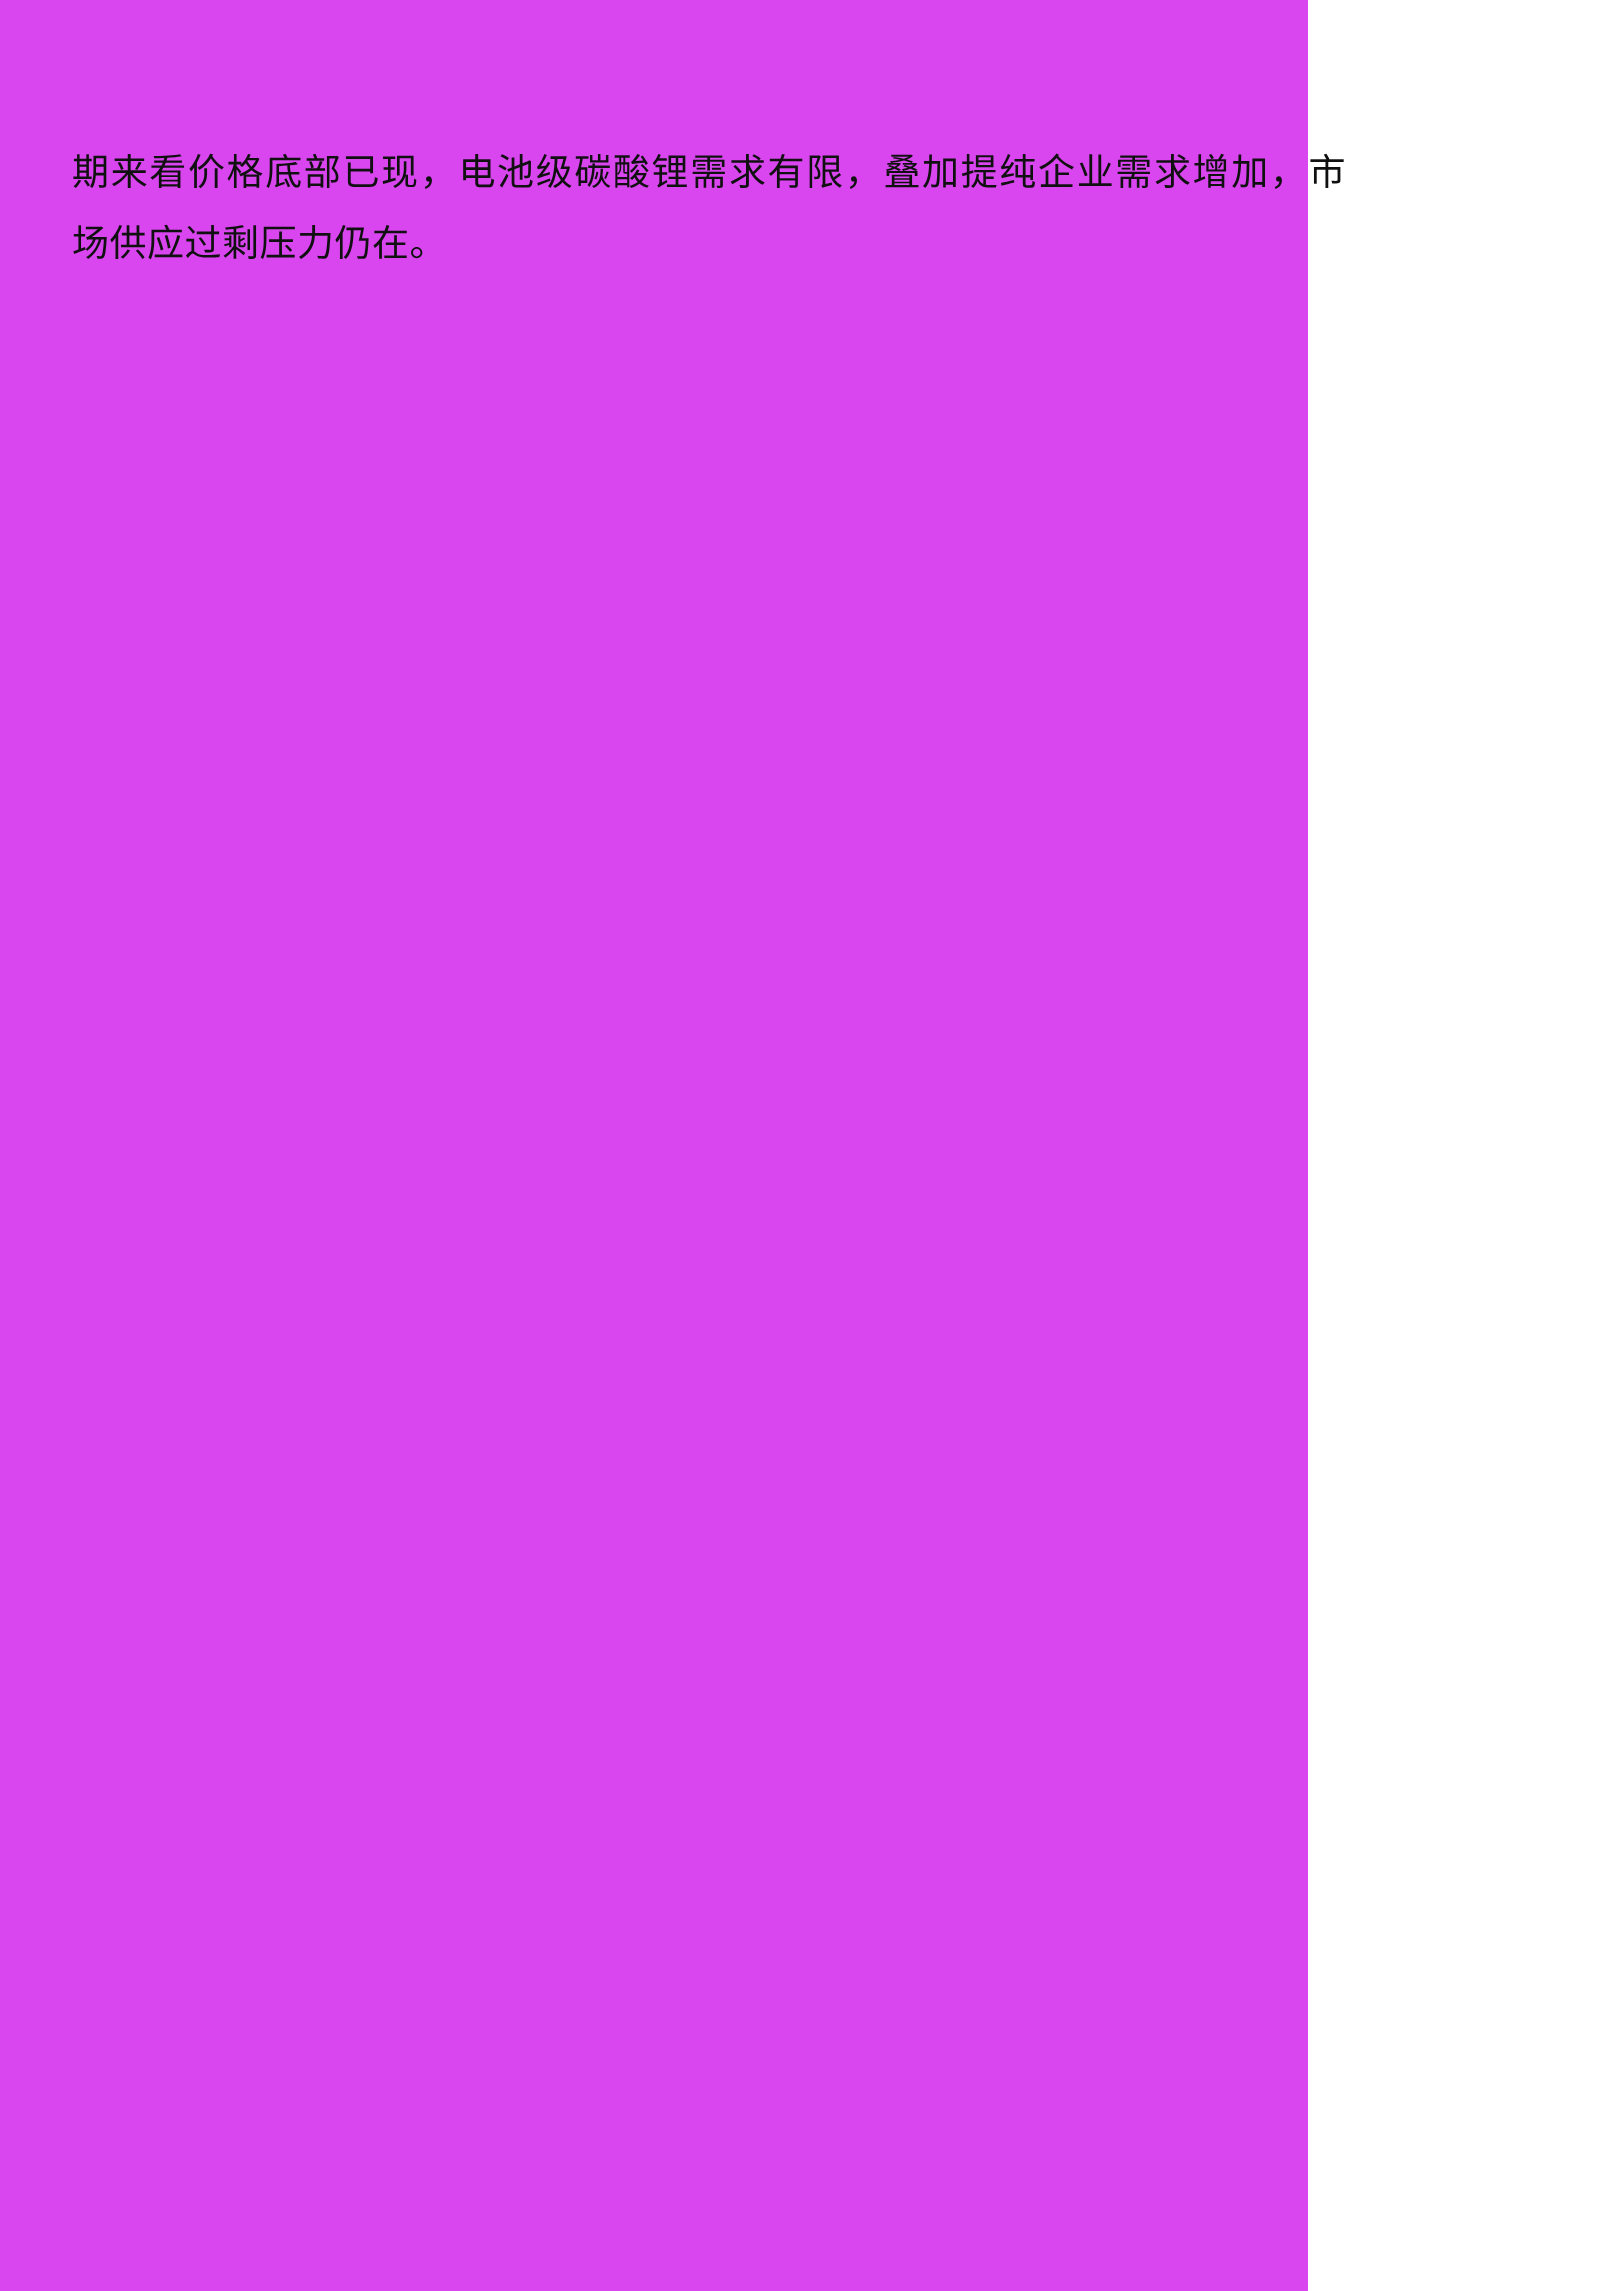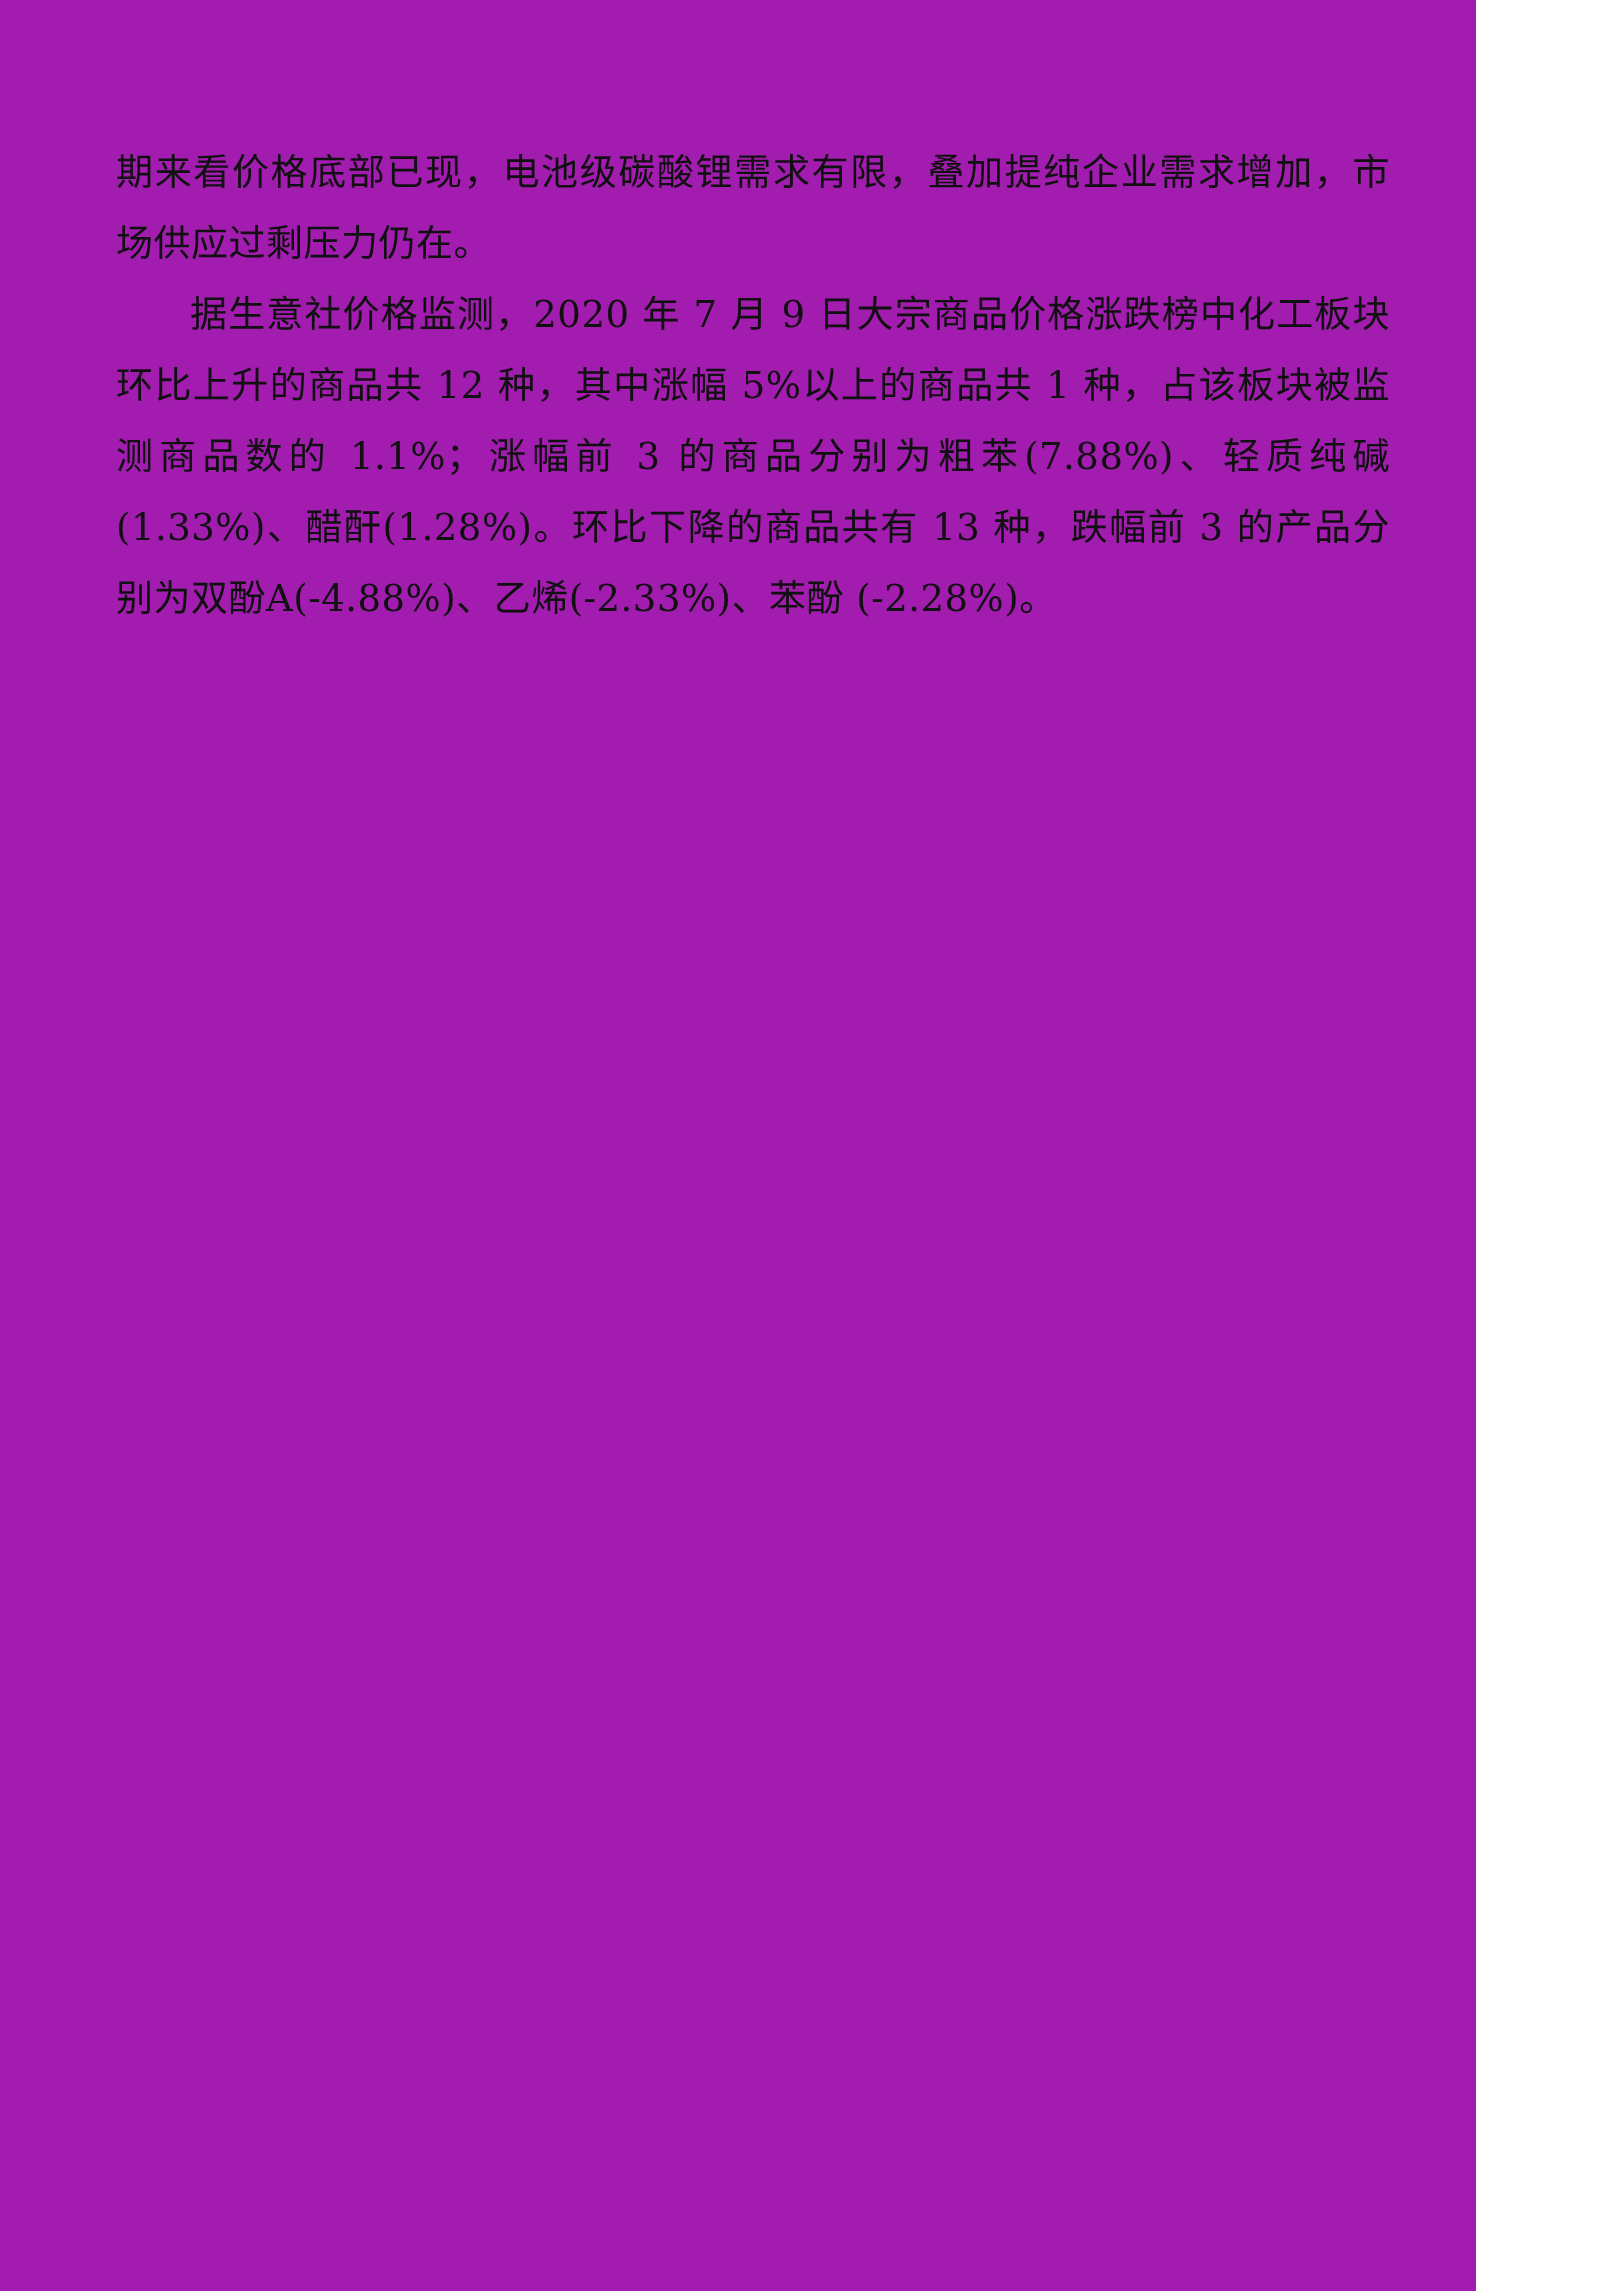--- a/index.html
+++ b/index.html
@@ -9,25 +9,25 @@
     background: #ffffff;
   }
   body {
     width: 1620px;
     height: 2292px;
     font-family: "DejaVu Serif", "Liberation Serif", serif;
     color: #0b0b0b;
   }
   .page {
     position: relative;
-    width: 1476px;
+    width: 1308px;
     height: 2292px;
     box-sizing: border-box;
-    padding: 137px 172px 137px 116px;
-    background: #a21caf;
+    padding: 137px 172px 137px 72px;
+    background: #d946ef;
   }
   .doc-body {
     width: 1274px;
   }
   p.para {
     margin: 0 0 0 0;
     font-size: 37px;
     line-height: 71px;
     text-align: justify;
     text-justify: inter-ideograph;
@@ -47,19 +47,18 @@
 </style>
 </head>
 <body>
 
 <div class="page">
   <div class="doc-body">
 
     <p class="para cont">期来看价格底部已现，电池级碳酸锂需求有限，叠加提纯企业需求增加，市场供应过剩压力仍在。</p>
 
 
-    <p class="para indent">据生意社价格监测，2020 年 7 月 9 日大宗商品价格涨跌榜中化工板块环比上升的商品共 12 种，其中涨幅 5%以上的商品共 1 种，占该板块被监测商品数的 1.1%；涨幅前 3 的商品分别为粗苯(7.88%)、轻质纯碱(1.33%)、醋酐(1.28%)。环比下降的商品共有 13 种，跌幅前 3 的产品分别为双酚A(-4.88%)、乙烯(-2.33%)、苯酚 (-2.28%)。</p>
 
 
     <div class="spacer-block"></div>
   </div>
 </div>
 
 
 </body></html>

